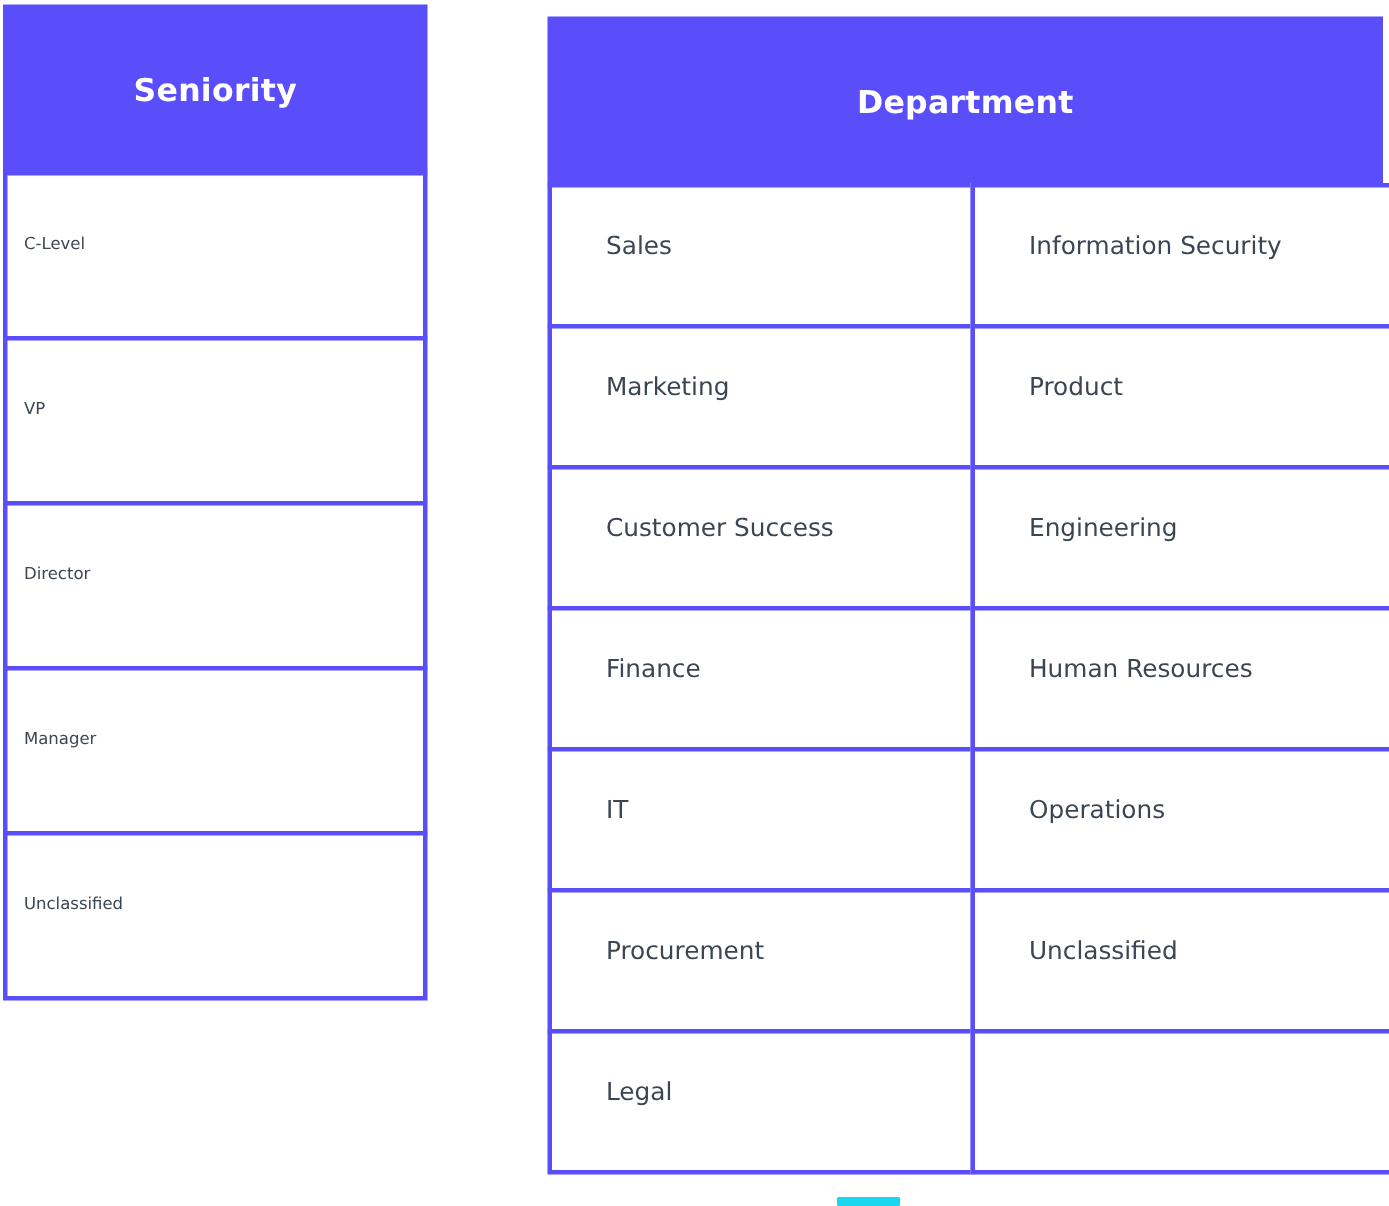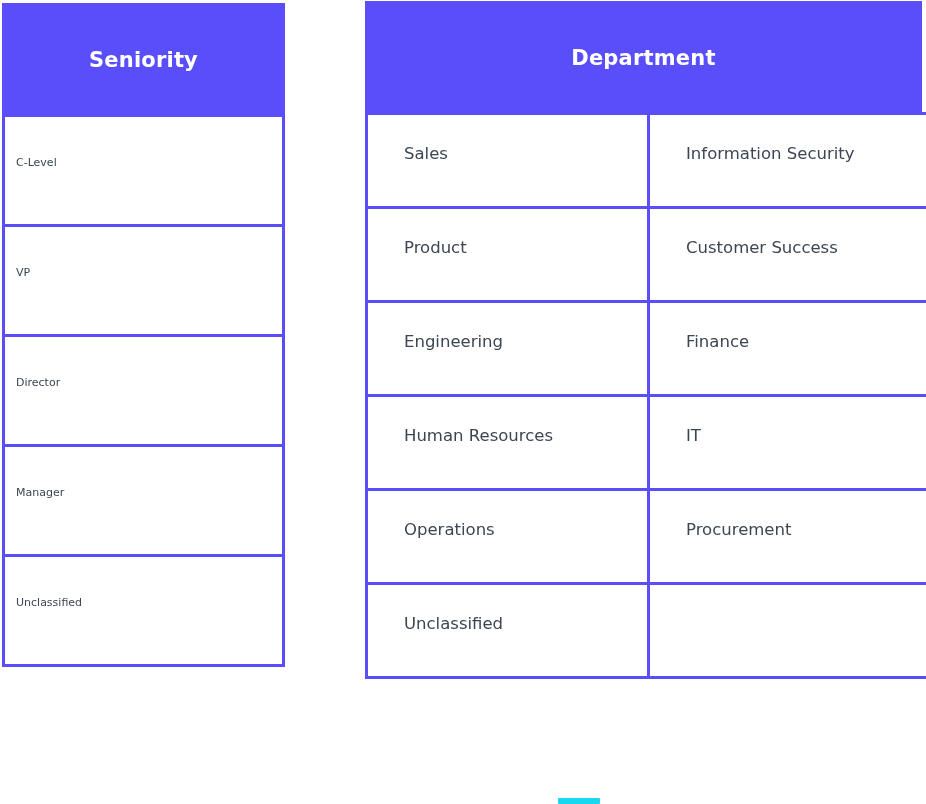--- a/index.html
+++ b/index.html
@@ -87,21 +87,21 @@
     font-size: 11px;
     margin-top: -3px;
   }
   #seniority-grid .cell .cell-text {
     transform: translateY(-8px);
   }
 
   
   #department-block {
     left: 365px;
-    top: 1px;
+    top: 11px;
     width: 557px;
   }
   #department-block .table-header {
     height: 114px;
     font-size: 21px;
   }
   #department-grid {
     grid-template-columns: 282px 281px;
   }
   #department-grid .cell {
@@ -155,20 +155,23 @@
   <div class="table-block" id="department-block">
     <div class="table-header">Department</div>
     <div class="grid" id="department-grid">
         <div class="cell">
           <span class="cell-text">Sales</span>
         </div>
         <div class="cell">
           <span class="cell-text">Information Security</span>
         </div>
         <div class="cell">
+          <span class="cell-text">Marketing</span>
+        </div>
+        <div class="cell">
           <span class="cell-text">Product</span>
         </div>
         <div class="cell">
           <span class="cell-text">Customer Success</span>
         </div>
         <div class="cell">
           <span class="cell-text">Engineering</span>
         </div>
         <div class="cell">
           <span class="cell-text">Finance</span>
@@ -180,20 +183,23 @@
           <span class="cell-text">IT</span>
         </div>
         <div class="cell">
           <span class="cell-text">Operations</span>
         </div>
         <div class="cell">
           <span class="cell-text">Procurement</span>
         </div>
         <div class="cell">
           <span class="cell-text">Unclassified</span>
+        </div>
+        <div class="cell">
+          <span class="cell-text">Legal</span>
         </div>
         <div class="cell empty">
           <span class="cell-text"></span>
         </div>
       </div>
   </div>
 
   <div id="bottom-accent"></div>
 
 </div>

